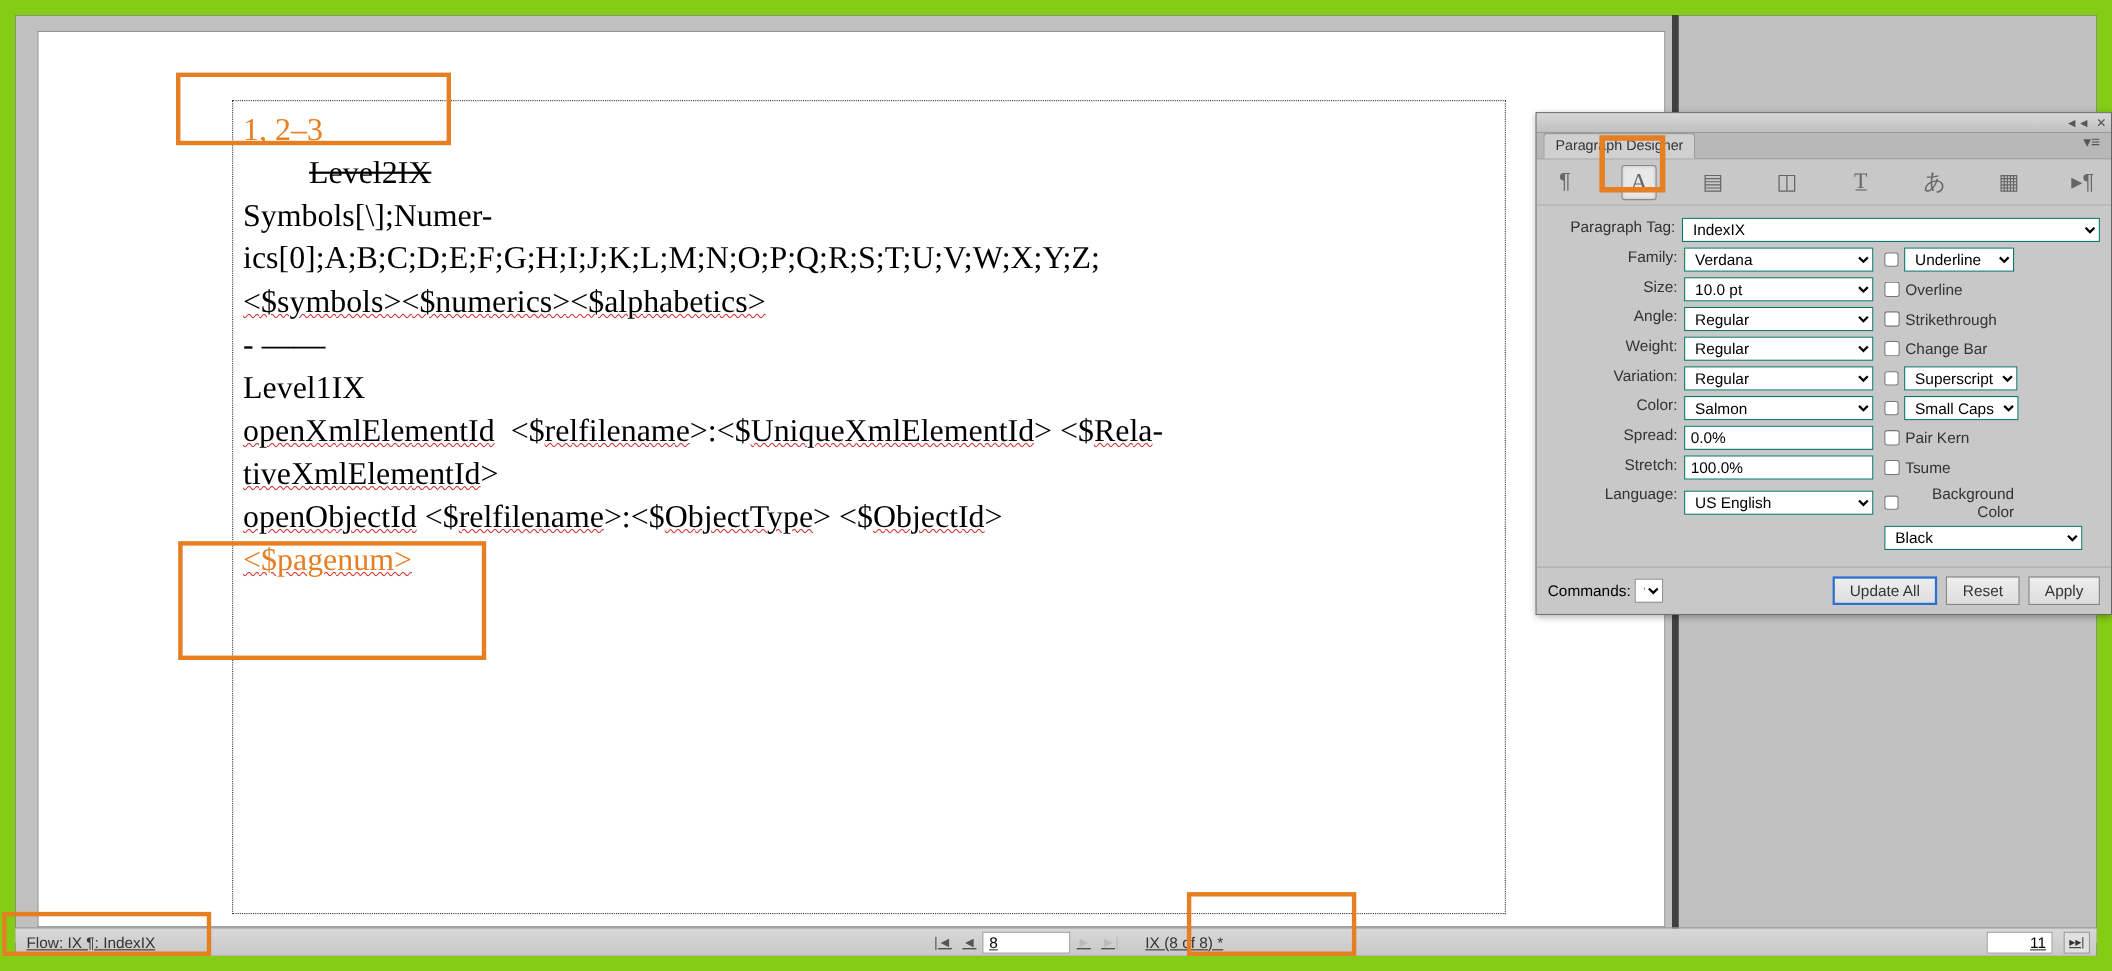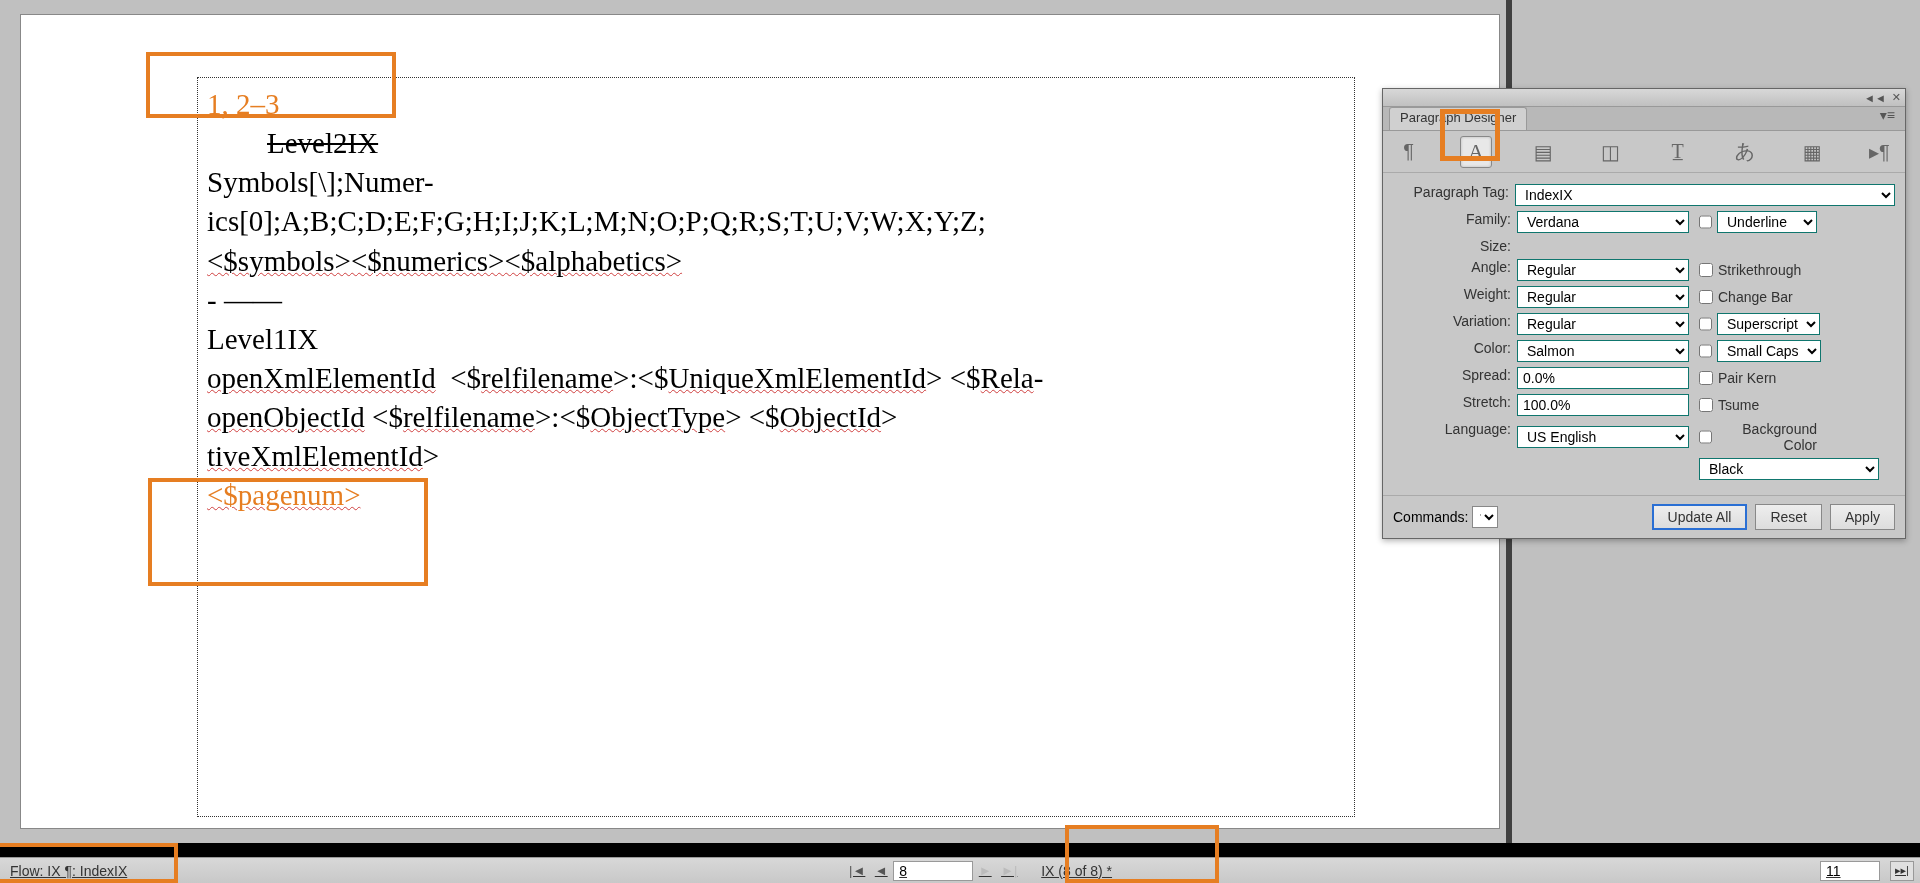--- a/index.html
+++ b/index.html
@@ -1,19 +1,19 @@
 <!DOCTYPE html>
 <html><head>
 <meta charset="utf-8">
 <style>
   * { box-sizing: border-box; margin: 0; padding: 0; }
   html, body { width: 1920px; height: 883px; overflow: hidden; font-family: Arial, sans-serif; }
   body { background: #000; }
   
-  .outer-black { background: #84cc16; width: 100%; height: 100%; }
+  .outer-black { background: #84cc16; width: 100%; height: 100%; padding: 14px; }
   .app-frame { background: #000; width: 100%; height: 100%; position: relative; }
   
   .content-area {
     position: absolute;
     top: 0; left: 0;
     width: 1506px; height: 843px;
     background: #c0c0c0;
   }
   
   .divider {
@@ -96,21 +96,21 @@
   .statusbar .page-input {
     width: 80px; height: 20px;
     background: #fff; border: 1px solid #999;
     padding: 0 5px; font-size: 14px;
   }
   .statusbar .page-pos { margin-left: 20px; }
   .statusbar .zoom-input {
     width: 60px; height: 20px;
     background: #fff; border: 1px solid #999;
     padding: 0 5px; font-size: 14px;
-    text-align: left; margin-right: 10px;
+    text-align: right; margin-right: 10px;
   }
   .statusbar .goto-btn {
     width: 24px; height: 20px;
     background: #e0e0e0; border: 1px solid #999;
     display: inline-flex; align-items: center; justify-content: center;
     margin-right: 6px; font-size: 11px;
   }
   
   
   .panel-shell {
@@ -244,25 +244,25 @@
           <div class="level2"><span class="indexed">Level2IX</span></div>
           <div>Symbols[\];Numer-</div>
           <div>ics[0];A;B;C;D;E;F;G;H;I;J;K;L;M;N;O;P;Q;R;S;T;U;V;W;X;Y;Z;</div>
           <div><span class="wavy">&lt;$symbols&gt;&lt;$numerics&gt;&lt;$alphabetics&gt;</span></div>
           <div>- ——</div>
           <div>Level1IX</div>
           <div style="display:flex;flex-wrap:wrap;">
             <span class="wavy">openXmlElementId</span>
             <span>&nbsp;&nbsp;&lt;$</span><span class="wavy">relfilename</span>&gt;:&lt;$<span class="wavy">UniqueXmlElementId</span>&gt; &lt;$<span class="wavy">Rela</span>-
           </div>
+          <div><span class="wavy">tiveXmlElementId</span>&gt;</div>
           <div>
             <span class="wavy">openObjectId</span>
             <span> &lt;$</span><span class="wavy">relfilename</span>&gt;:&lt;$<span class="wavy">ObjectType</span>&gt; &lt;$<span class="wavy">ObjectId</span>&gt;
           </div>
-          <div><span class="wavy">tiveXmlElementId</span>&gt;</div>
           <div><span class="orange-text wavy">&lt;$pagenum&gt;</span></div>
         </div>
       </div>
     </div>
 
     <div class="divider"></div>
     <div class="right-gray-area"></div>
 
     <div class="highlight-box hb1"></div>
     <div class="highlight-box hb2"></div>
@@ -298,20 +298,27 @@
           <div class="field">
             <select class="w-sel"><option>Verdana</option></select>
             <label class="checkbox-lbl">
                 <input type="checkbox" style="">
                 <select class="right-sel"><option>Underline</option></select>
               </label>
           </div>
         </div>
         <div class="prow">
           <label>Size:</label>
+          <div class="field">
+            <select class="w-sel"><option>10.0 pt</option></select>
+            <label class="checkbox-lbl">
+                <input type="checkbox" style="">
+                <span>Overline</span>
+              </label>
+          </div>
         </div>
         <div class="prow">
           <label>Angle:</label>
           <div class="field">
             <select class="w-sel"><option>Regular</option></select>
             <label class="checkbox-lbl">
                 <input type="checkbox" style="">
                 <span>Strikethrough</span>
               </label>
           </div>

